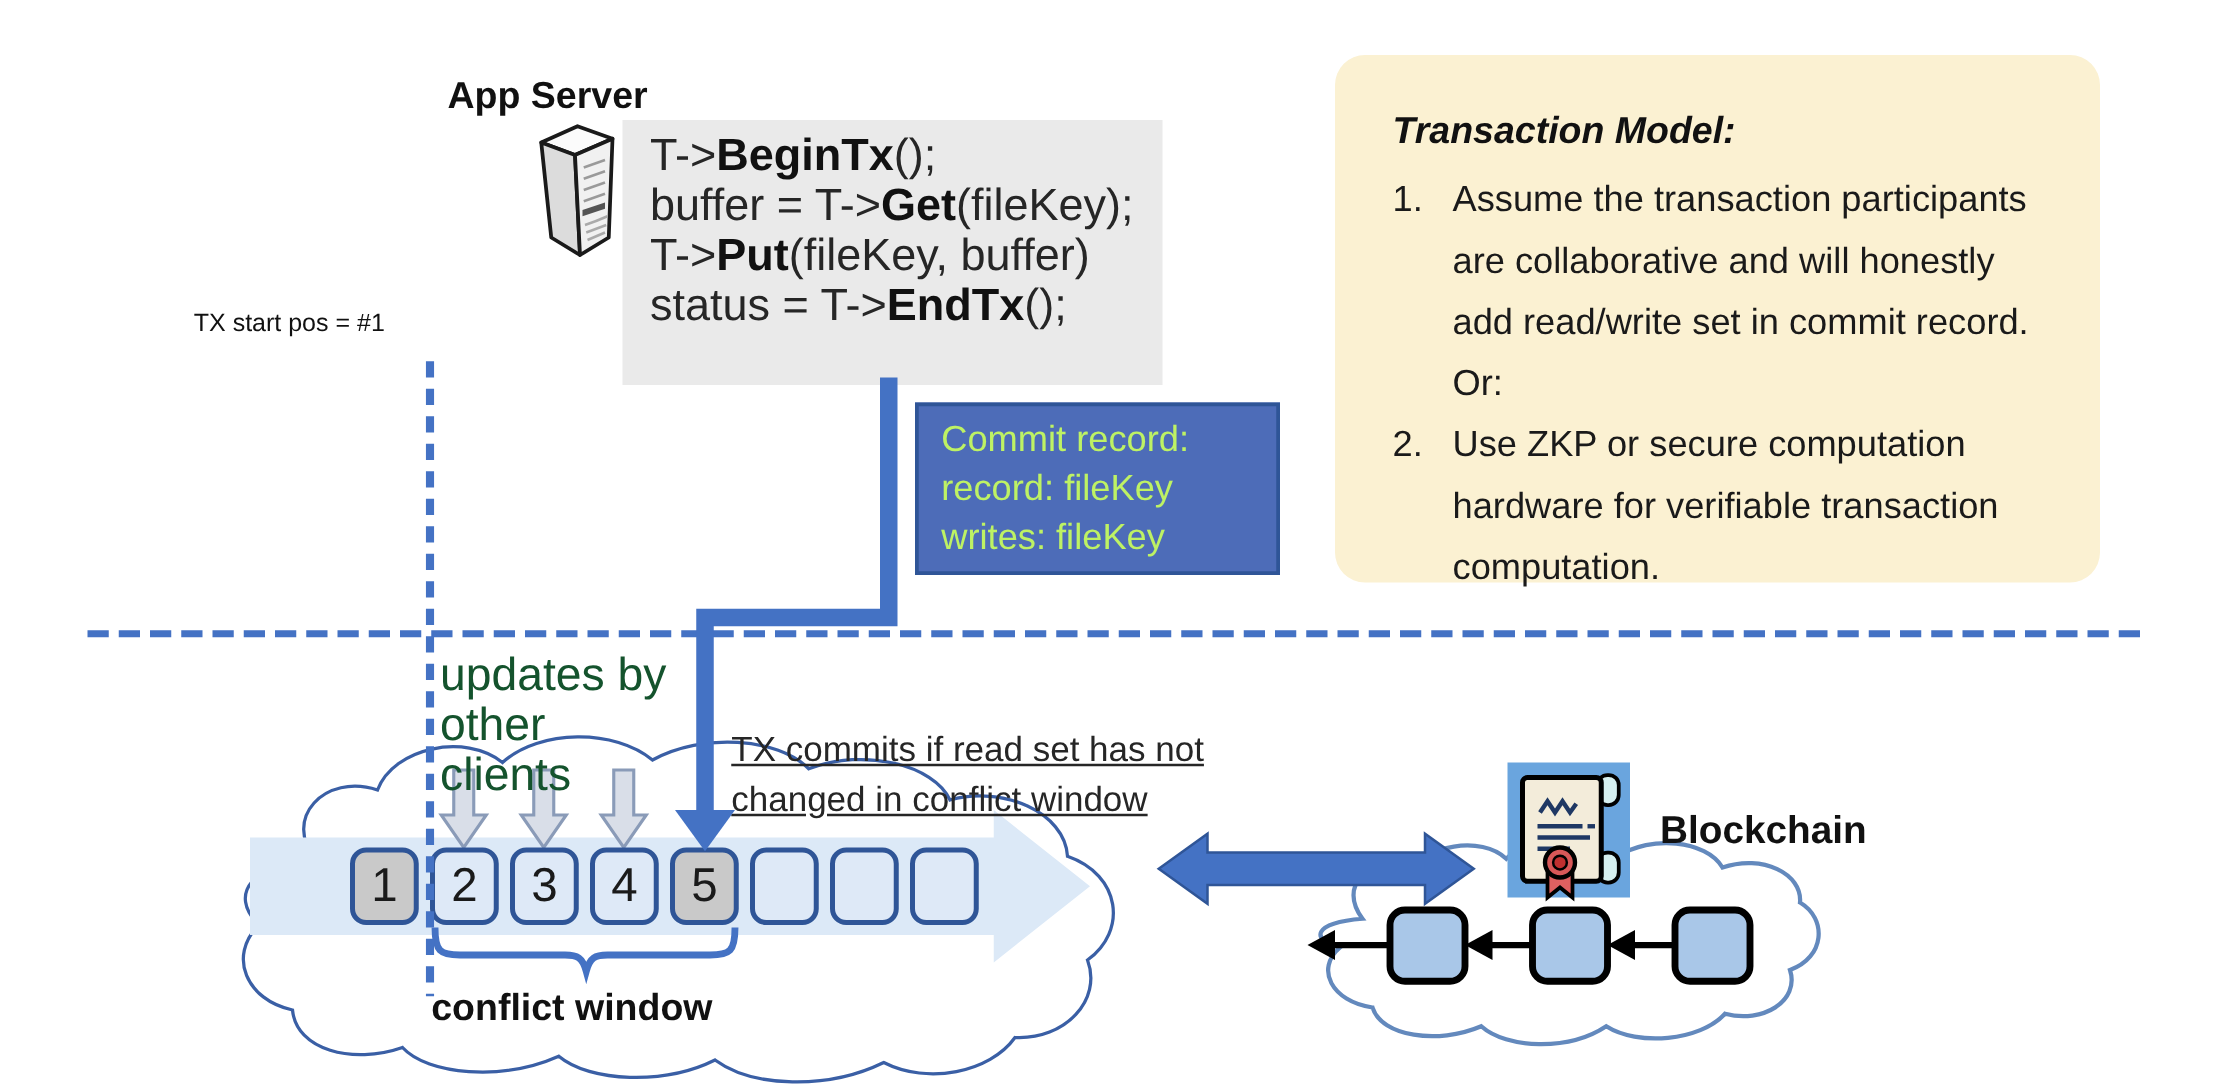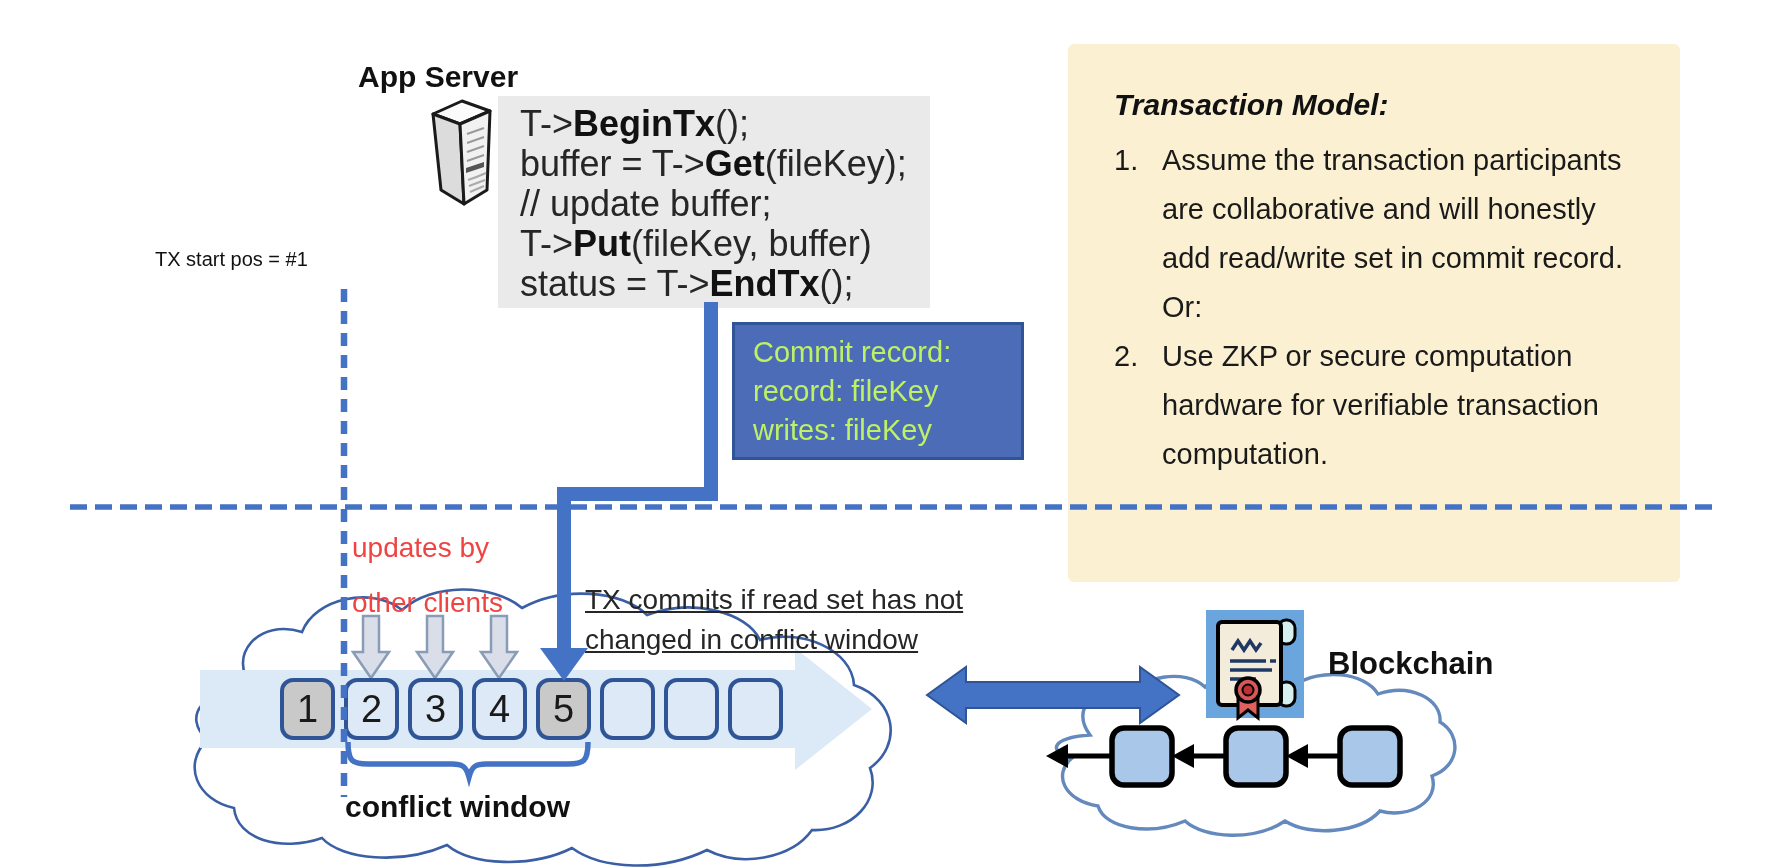--- a/index.html
+++ b/index.html
@@ -10,27 +10,27 @@
   #arrows{z-index:3;}
   .txt{position:absolute;z-index:2;}
 
   .app-server-label{left:358px;top:60px;font-size:30px;font-weight:bold;color:#111;}
   .code-block{left:498px;top:96px;width:432px;height:212px;background:#EAEAEA;
               font-size:36px;line-height:40px;padding:8px 0 16px 22px;box-sizing:border-box;color:#262626;}
   .code-block b{font-weight:bold;color:#111;}
   .tx-start-label{left:155px;top:248px;font-size:20px;color:#111;}
   .commit-box{left:732px;top:322px;width:292px;height:138px;background:#4D6CB8;border:3px solid #2F5597;
               box-sizing:border-box;color:#bef264;font-size:29px;line-height:39px;padding:8px 0 0 18px;}
-  .note-box{left:1068px;top:44px;width:612px;height:538px;background:#FBF1D2;border-radius:6px;
+  .note-box{left:1068px;top:44px;width:612px;height:422px;background:#FBF1D2;border-radius:24px;
             box-sizing:border-box;padding:44px 30px 0 46px;}
   .note-title{font-size:30px;font-weight:bold;font-style:italic;color:#111;margin-bottom:14px;}
   .note-item{display:flex;font-size:29px;line-height:49px;color:#1a1a1a;}
   .note-item .num{width:48px;flex:0 0 48px;}
   .note-item .itext{width:492px;}
-  .updates-label{left:352px;top:520px;width:190px;font-size:28px;line-height:55px;color:#ef4444;}
+  .updates-label{left:352px;top:520px;width:190px;font-size:37px;line-height:40px;color:#14532d;}
   .commits-label{left:585px;top:580px;width:480px;font-size:28px;line-height:40px;color:#262626;text-decoration:underline;}
   .conflict-label{left:345px;top:790px;font-size:30px;font-weight:bold;color:#111;}
   .blockchain-label{left:1328px;top:646px;font-size:31px;font-weight:bold;color:#111;}
 
   .slot{position:absolute;z-index:2;top:678px;width:55px;height:62px;box-sizing:border-box;
         border:4px solid #2F5597;border-radius:13px;background:#DEE9F7;
         font-size:38px;color:#1a1a1a;text-align:center;line-height:54px;}
   .slot.gray{background:#C9C9C9;}
   .s1{left:280px;} .s2{left:344px;} .s3{left:408px;} .s4{left:472px;}
   .s5{left:536px;} .s6{left:600px;} .s7{left:664px;} .s8{left:728px;}
@@ -115,21 +115,20 @@
       <circle cx="1248" cy="690" r="12" fill="#D85858" stroke="#000" stroke-width="3.5"></circle>
       <circle cx="1248" cy="690" r="5.5" fill="#C03030" stroke="#000" stroke-width="2"></circle>
     </g>
   </svg>
 
   <div class="txt app-server-label">App Server</div>
 
   <div class="txt code-block">
     <div class="code-line"><span>T-&gt;</span><b>BeginTx</b><span>();</span></div>
     <div class="code-line"><span>buffer = T-&gt;</span><b>Get</b><span>(fileKey);</span></div>
-    <div class="code-line"><span>// update buffer;</span><b></b><span></span></div>
     <div class="code-line"><span>T-&gt;</span><b>Put</b><span>(fileKey, buffer)</span></div>
     <div class="code-line"><span>status = T-&gt;</span><b>EndTx</b><span>();</span></div>
   </div>
 
   <div class="txt tx-start-label">TX start pos = #1</div>
 
   <div class="txt commit-box">
     <div>Commit record:</div>
     <div>record: fileKey</div>
     <div>writes: fileKey</div>

